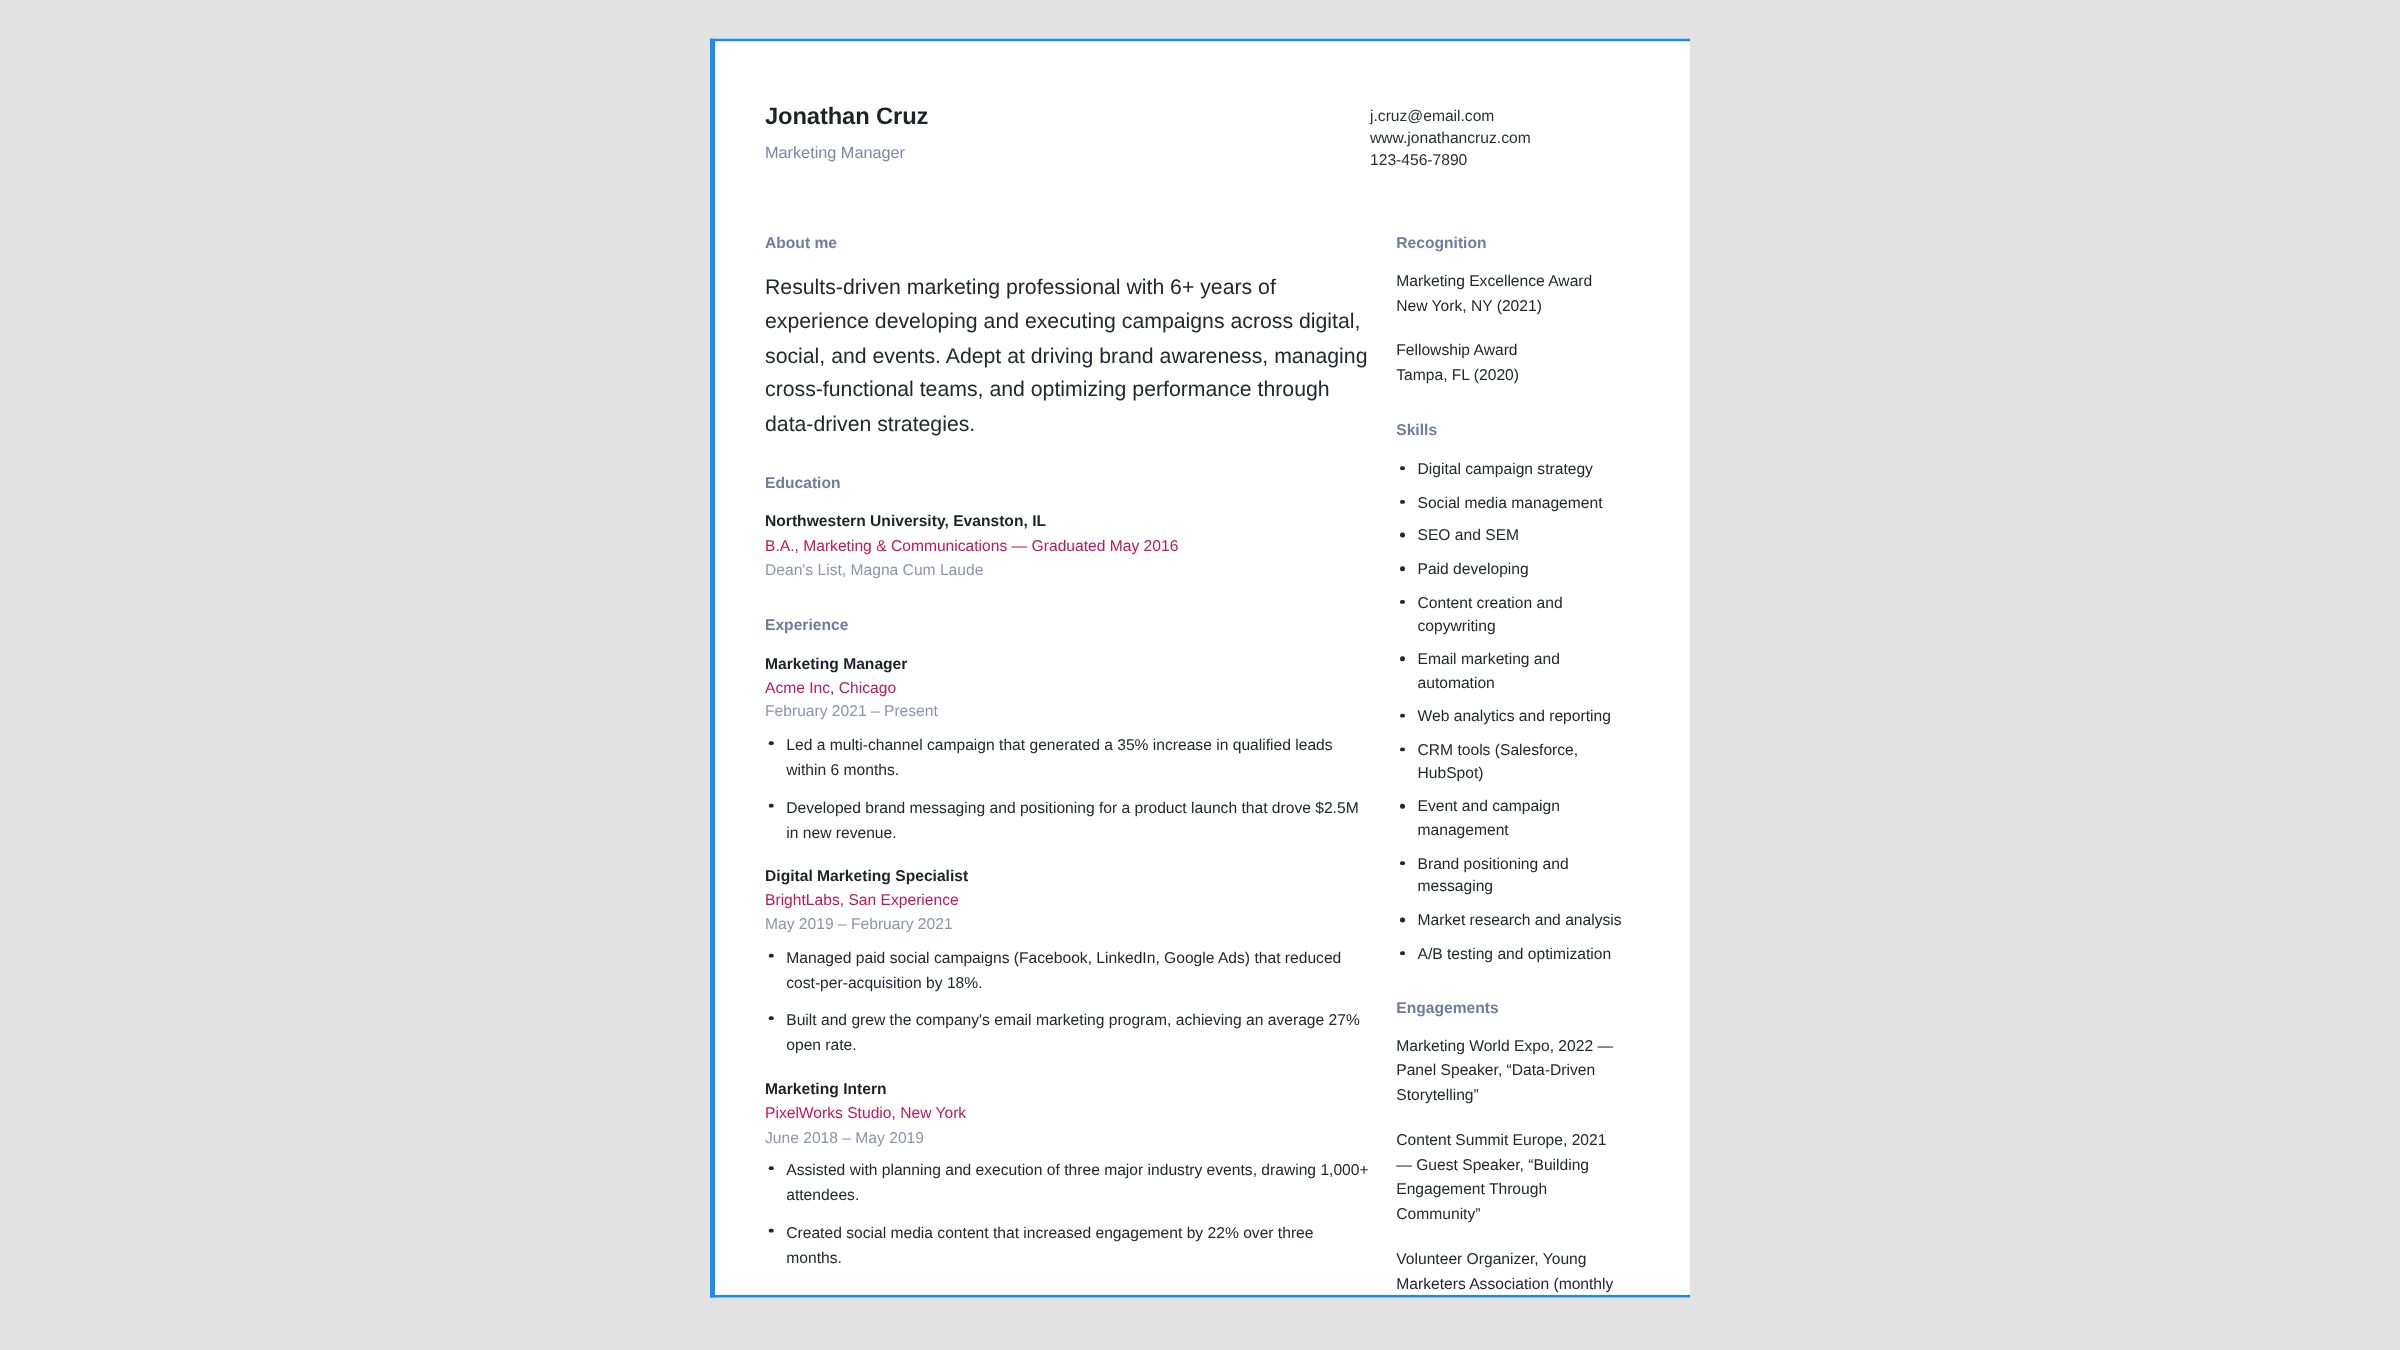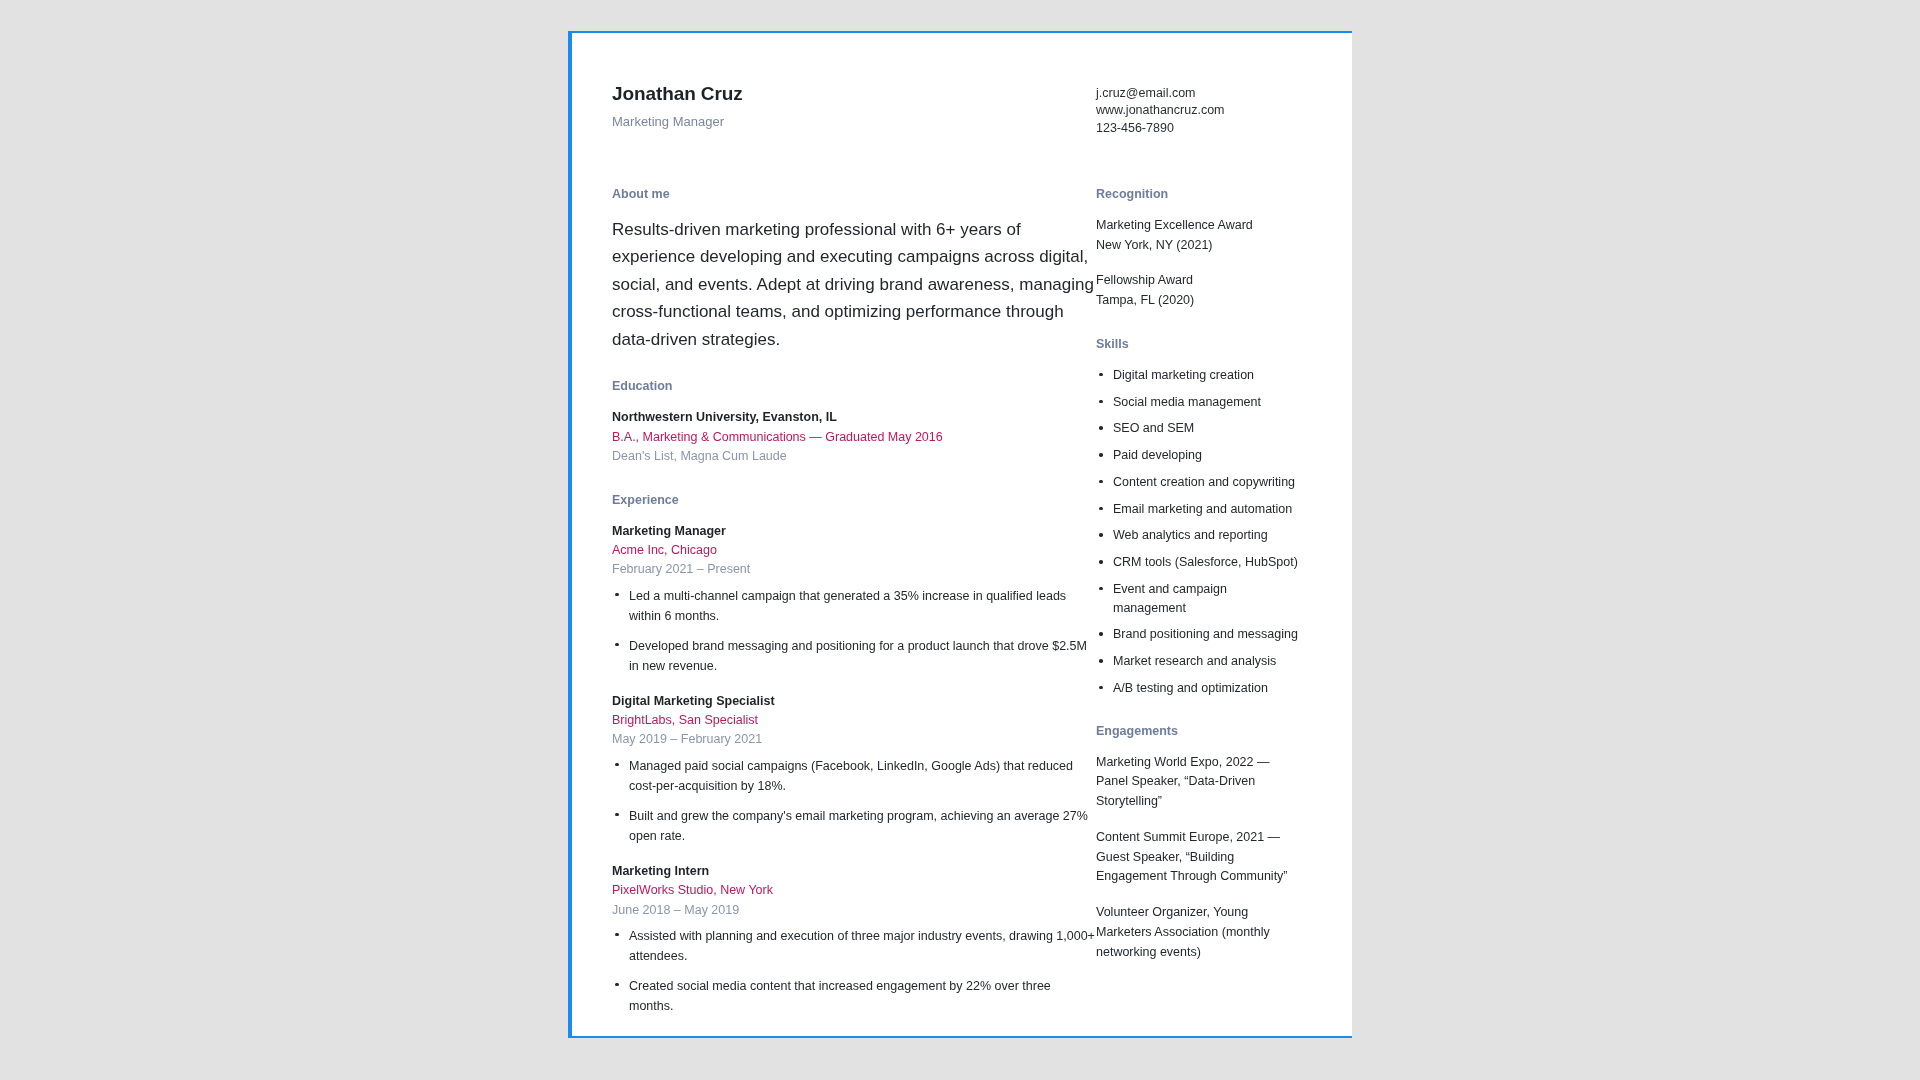--- a/index.html
+++ b/index.html
@@ -77,20 +77,21 @@
     font-size: 12.5px;
     color: #2b2f36;
     line-height: 1.38;
   }
 
   
   .columns {
     display: flex;
     align-items: flex-start;
     margin-top: 50px;
+    gap: 21px;
   }
   .col-left {
     width: 484px;
     flex: 0 0 484px;
   }
   .col-right {
     flex: 1;
   }
 
   .section {
@@ -241,21 +242,21 @@
               <div class="entry-sub">Acme Inc, Chicago</div>
               <div class="entry-meta">February 2021 – Present</div>
               <ul class="bullets">
                 <li><span class="dot"></span><span>Led a multi-channel campaign that generated a 35% increase in qualified leads within 6 months.</span></li>
                 <li><span class="dot"></span><span>Developed brand messaging and positioning for a product launch that drove $2.5M in new revenue.</span></li>
               </ul>
             </div>
 
             <div class="exp-block">
               <div class="entry-title">Digital Marketing Specialist</div>
-              <div class="entry-sub">BrightLabs, San Specialist</div>
+              <div class="entry-sub">BrightLabs, San Experience</div>
               <div class="entry-meta">May 2019 – February 2021</div>
               <ul class="bullets">
                 <li><span class="dot"></span><span>Managed paid social campaigns (Facebook, LinkedIn, Google Ads) that reduced cost-per-acquisition by 18%.</span></li>
                 <li><span class="dot"></span><span>Built and grew the company's email marketing program, achieving an average 27% open rate.</span></li>
               </ul>
             </div>
 
             <div class="exp-block">
               <div class="entry-title">Marketing Intern</div>
               <div class="entry-sub">PixelWorks Studio, New York</div>
@@ -279,21 +280,21 @@
             </div>
             <div class="rblock">
               <div>Fellowship Award</div>
               <div>Tampa, FL (2020)</div>
             </div>
           </div>
 
           <div class="section">
             <div class="section-heading">Skills</div>
             <ul class="skills">
-              <li><span class="dot"></span><span>Digital marketing creation</span></li>
+              <li><span class="dot"></span><span>Digital campaign strategy</span></li>
               <li><span class="dot"></span><span>Social media management</span></li>
               <li><span class="dot"></span><span>SEO and SEM</span></li>
               <li><span class="dot"></span><span>Paid developing</span></li>
               <li><span class="dot"></span><span>Content creation and copywriting</span></li>
               <li><span class="dot"></span><span>Email marketing and automation</span></li>
               <li><span class="dot"></span><span>Web analytics and reporting</span></li>
               <li><span class="dot"></span><span>CRM tools (Salesforce, HubSpot)</span></li>
               <li><span class="dot"></span><span>Event and campaign management</span></li>
               <li><span class="dot"></span><span>Brand positioning and messaging</span></li>
               <li><span class="dot"></span><span>Market research and analysis</span></li>

